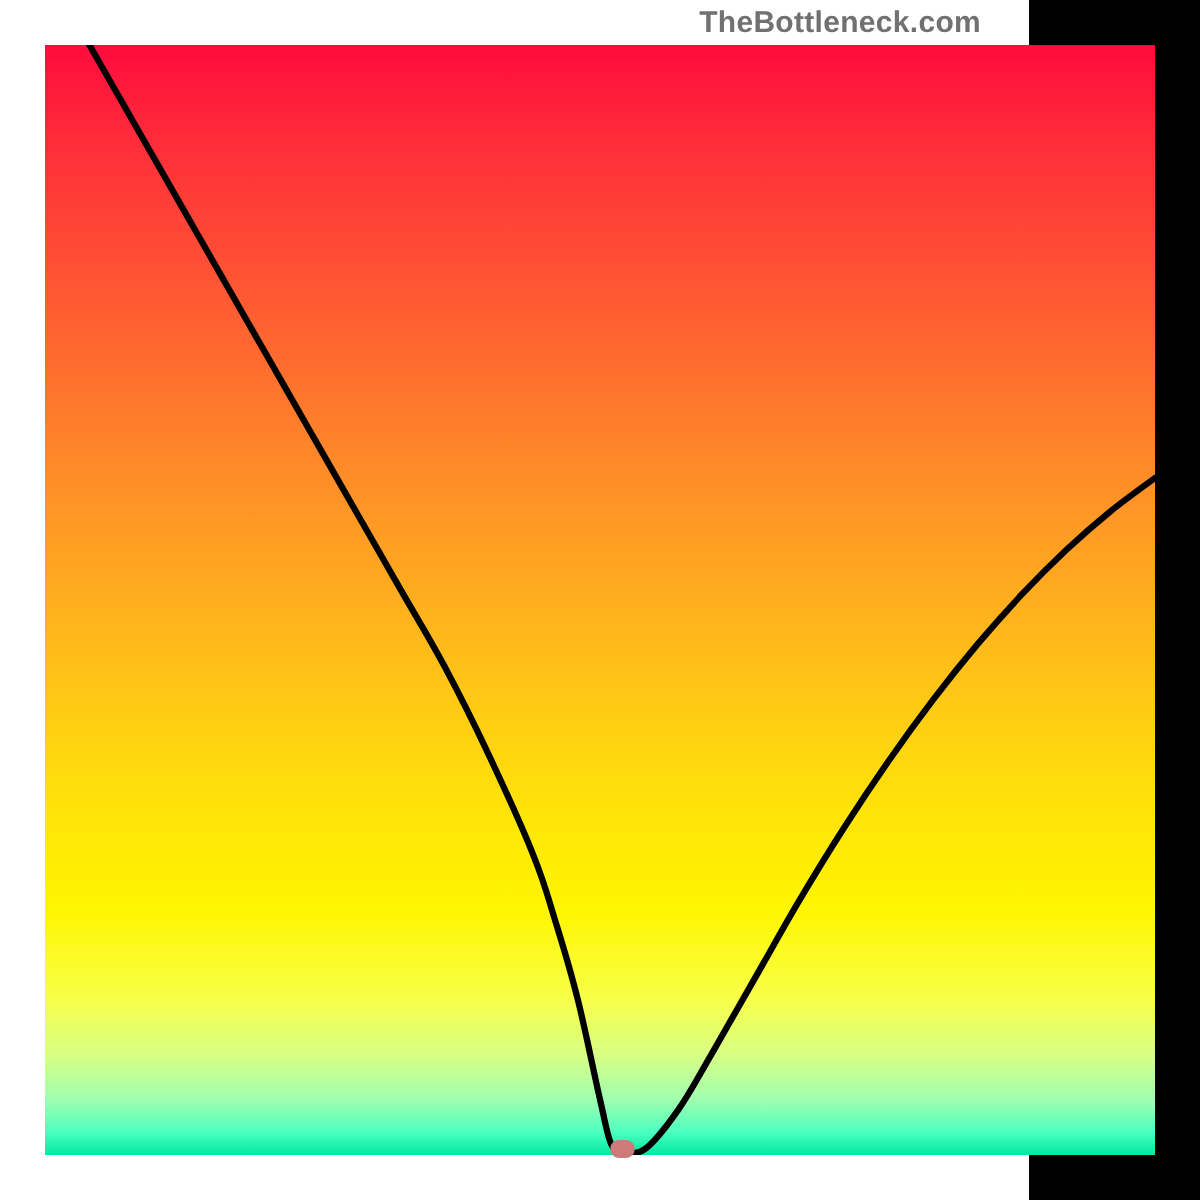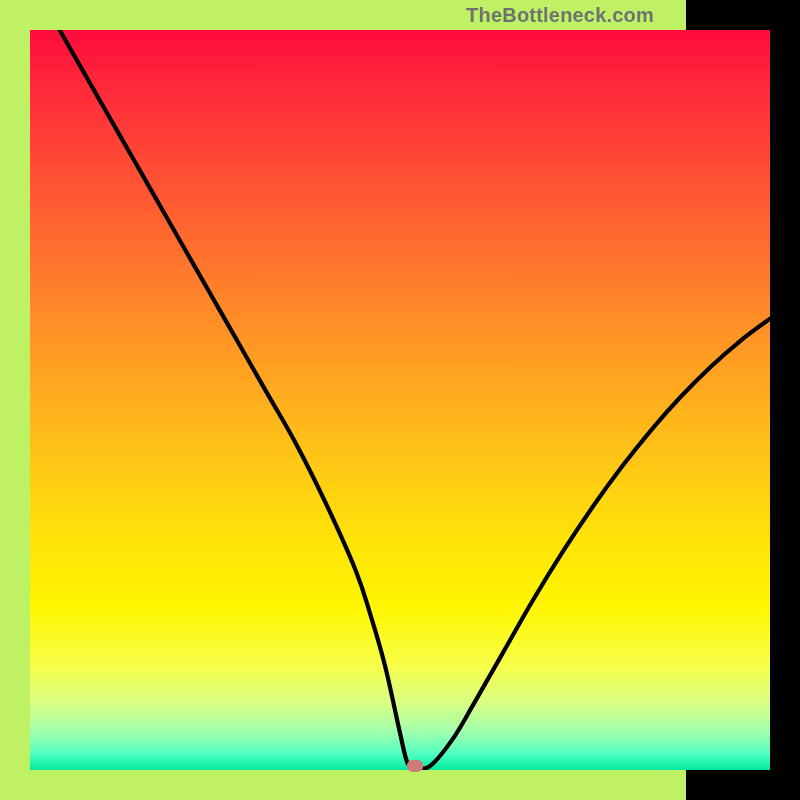--- a/index.html
+++ b/index.html
@@ -9,21 +9,21 @@
     height: 800px;
     background: #000000;
     overflow: hidden;
   }
   .frame {
     position: absolute;
     top: 0;
     left: 0;
     width: 686px;
     height: 800px;
-    background: #bef264;
+    background: #ffffff;
   }
   .plot-area {
     position: absolute;
     top: 30px;
     left: 30px;
     width: 740px;
     height: 740px;
     
     background: linear-gradient(
       to bottom,

